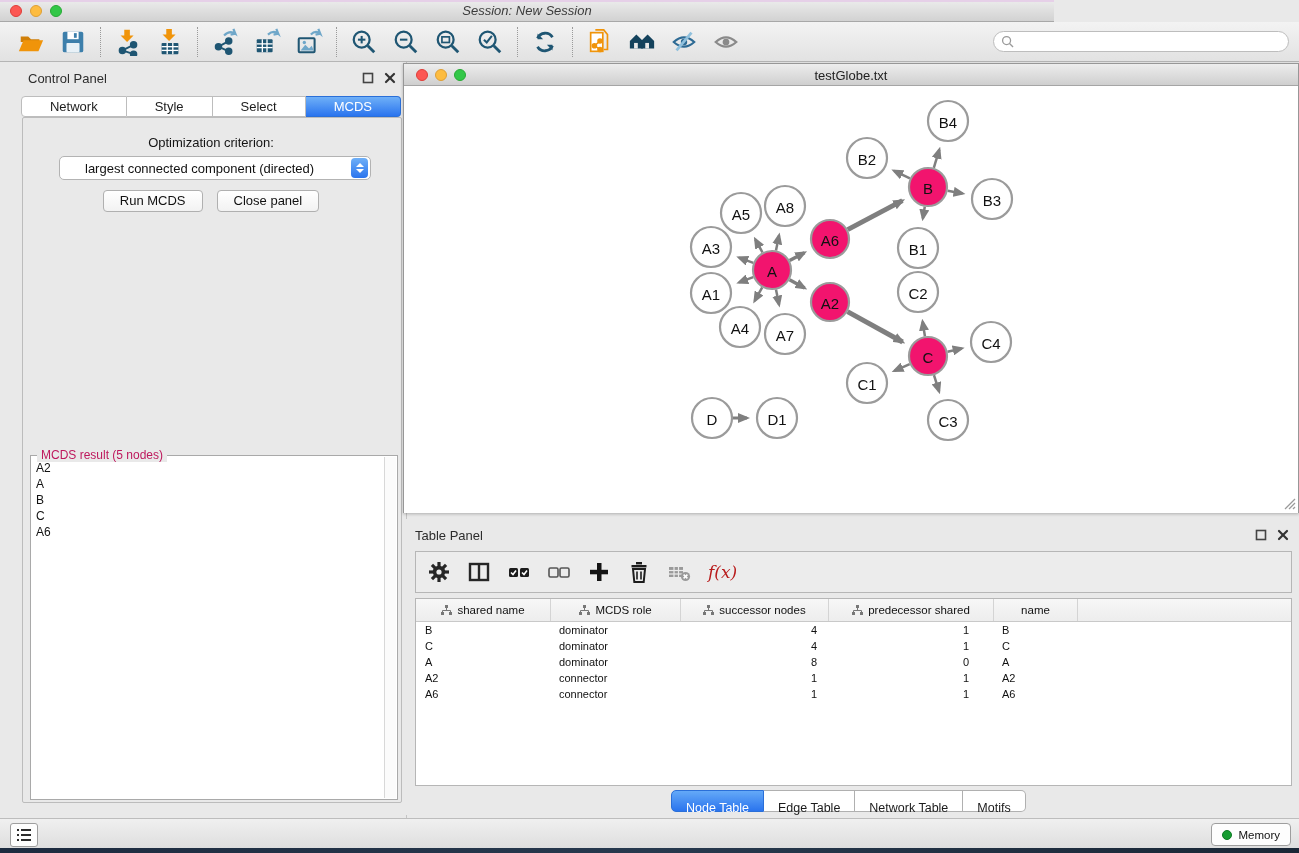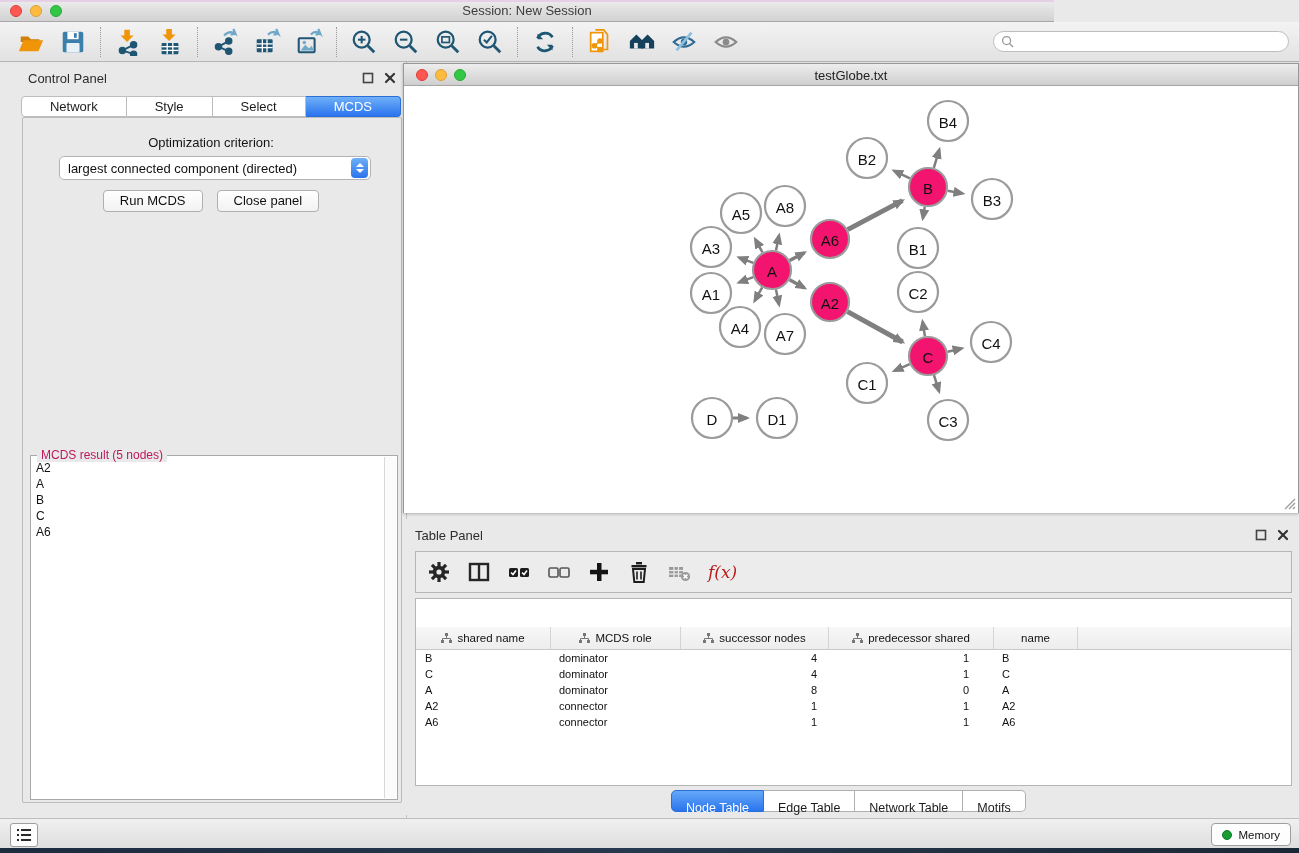--- a/index.html
+++ b/index.html
@@ -1,21 +1,21 @@
 <!DOCTYPE html>
 <html><head>
 <meta charset="utf-8">
 <style>
   * { margin:0; padding:0; box-sizing:border-box; }
   html,body { width:1299px; height:853px; }
   body { font-family:"Liberation Sans", sans-serif; background:#e9e9e9; position:relative; overflow:hidden; }
 
   
   .titlebar { position:absolute; left:0; top:0; width:1054px; height:22px;
-    background:linear-gradient(#ececec,#d2d2d2); border-bottom:1px solid #a8a8a8; }
+    background:linear-gradient(#ececec,#d2d2d2); border-bottom:1px solid #a8a8a8;font-style:italic; }
   .titlebar .toplav { position:absolute; left:0; top:0; width:100%; height:2px; background:#e6d0e8; }
   .lights { position:absolute; left:10px; top:5px; display:flex; gap:8px; }
   .light { width:12px; height:12px; border-radius:50%; }
   .light.red { background:#fc5753; border:1px solid #df3d38; }
   .light.yel { background:#fdbc40; border:1px solid #de9f34; }
   .light.grn { background:#33c748; border:1px solid #27aa35; }
   .app-title { position:absolute; left:0; right:0; top:3px; text-align:center; font-size:13px; color:#3c3c3c; }
 
   
   .toolbar { position:absolute; left:0; top:22px; width:1299px; height:40px;
@@ -35,21 +35,21 @@
   .panel-btns { position:absolute; right:10px; top:10px; display:flex; gap:10px; align-items:center; }
   .panel-btns svg { width:12px; height:12px; }
   .cp-tabs { position:absolute; left:0; top:34px; width:100%; display:flex; justify-content:center; }
   .seg { height:21px; line-height:20px; font-size:13px; padding:0 28px; background:#fff; border:1px solid #bdbdbd; border-left:none; color:#1c1c1c; }
   .seg:first-child { border-left:1px solid #bdbdbd; border-radius:4px 0 0 4px; }
   .seg:last-child { border-radius:0 4px 4px 0; }
   .seg.active { background:linear-gradient(#6fb0f8,#2a74ee); color:#fff; border-color:#2a6fd8; }
   .cp-box { position:absolute; left:6px; top:55px; width:380px; height:686px; border:1px solid #bcbcbc; border-radius:2px; background:#e9e9e9; }
   .opt-label { position:absolute; left:0; top:73px; width:100%; text-align:center; font-size:13px; color:#141414; }
   .mac-select { position:absolute; left:43px; top:94px; width:312px; height:24px; background:#fff; border:1px solid #b3b3b3;
-    border-radius:5px; display:flex; align-items:center; font-size:13px; color:#111; }
+    border-radius:5px; display:flex; align-items:center; font-size:13px; color:#111;padding-left:17px; }
   .mac-select .val { flex:1; padding-left:8px; white-space:nowrap; overflow:hidden; }
   .stepper { width:17px; height:20px; margin-right:2px; border-radius:4px; background:linear-gradient(#6fb0f8,#2a74ee);
     display:flex; flex-direction:column; align-items:center; justify-content:center; gap:2px; }
   .stepper i { width:0; height:0; border-left:4px solid transparent; border-right:4px solid transparent; }
   .stepper .up { border-bottom:4px solid #fff; }
   .stepper .dn { border-top:4px solid #fff; }
   .cp-buttons { position:absolute; left:0; top:128px; width:100%; display:flex; justify-content:center; gap:14px; }
   .mac-btn { height:22px; padding:0 16px; font-size:13px; color:#111; background:linear-gradient(#ffffff,#f2f2f2);
     border:1px solid #b0b0b0; border-radius:4px; line-height:20px; }
   .fieldset { position:absolute; left:14px; top:393px; width:368px; height:345px; border:1px solid #a9a9a9; background:#fff; }
@@ -67,21 +67,21 @@
   .grip { position:absolute; right:2px; bottom:2px; width:14px; height:14px; }
 
   
   .table-panel { position:absolute; left:403px; top:519px; width:896px; height:296px; background:#e9e9e9; }
   .tp-toolbar { position:absolute; left:12px; top:32px; width:877px; height:42px; border:1px solid #b6b6b6; background:#ececec;
     display:flex; align-items:center; padding-left:10px; gap:14px; }
   .tpi { width:26px; height:26px; display:flex; align-items:center; justify-content:center; }
   .tpi svg { width:24px; height:24px; }
   .fx { font-family:"DejaVu Serif", serif; font-style:italic; font-size:17px; color:#b91c1c; padding-left:2px; }
   .tp-table { position:absolute; left:12px; top:79px; width:877px; height:188px; border:1px solid #b6b6b6; background:#fff; overflow:hidden; }
-  .thead { display:flex; height:23px; background:linear-gradient(#f7f7f7,#ededed); border-bottom:1px solid #c9c9c9;margin-top:28px; }
+  .thead { display:flex; height:23px; background:linear-gradient(#f7f7f7,#ededed); border-bottom:1px solid #c9c9c9; }
   .th { display:flex; align-items:center; justify-content:center; gap:5px; font-size:11.5px; color:#111; border-right:1px solid #d4d4d4; }
   .tr { display:flex; height:16px; }
   .td { font-size:11px; color:#111; line-height:16px; white-space:nowrap; overflow:hidden; }
   .bottom-tabs { position:absolute; left:268px; top:271px; display:flex; }
   .btab { height:22px; line-height:20px; font-size:12.5px; padding:7px 14px; background:#fff; border:1px solid #b0b0b0; border-left:none; color:#1c1c1c; }
   .btab:first-child { border-left:1px solid #b0b0b0; border-radius:5px 0 0 5px; }
   .btab:last-child { border-radius:0 5px 5px 0; }
   .btab.active { background:linear-gradient(#64a9f8,#2a74ee); color:#fff; border-color:#2a6fd8; }
 
   

